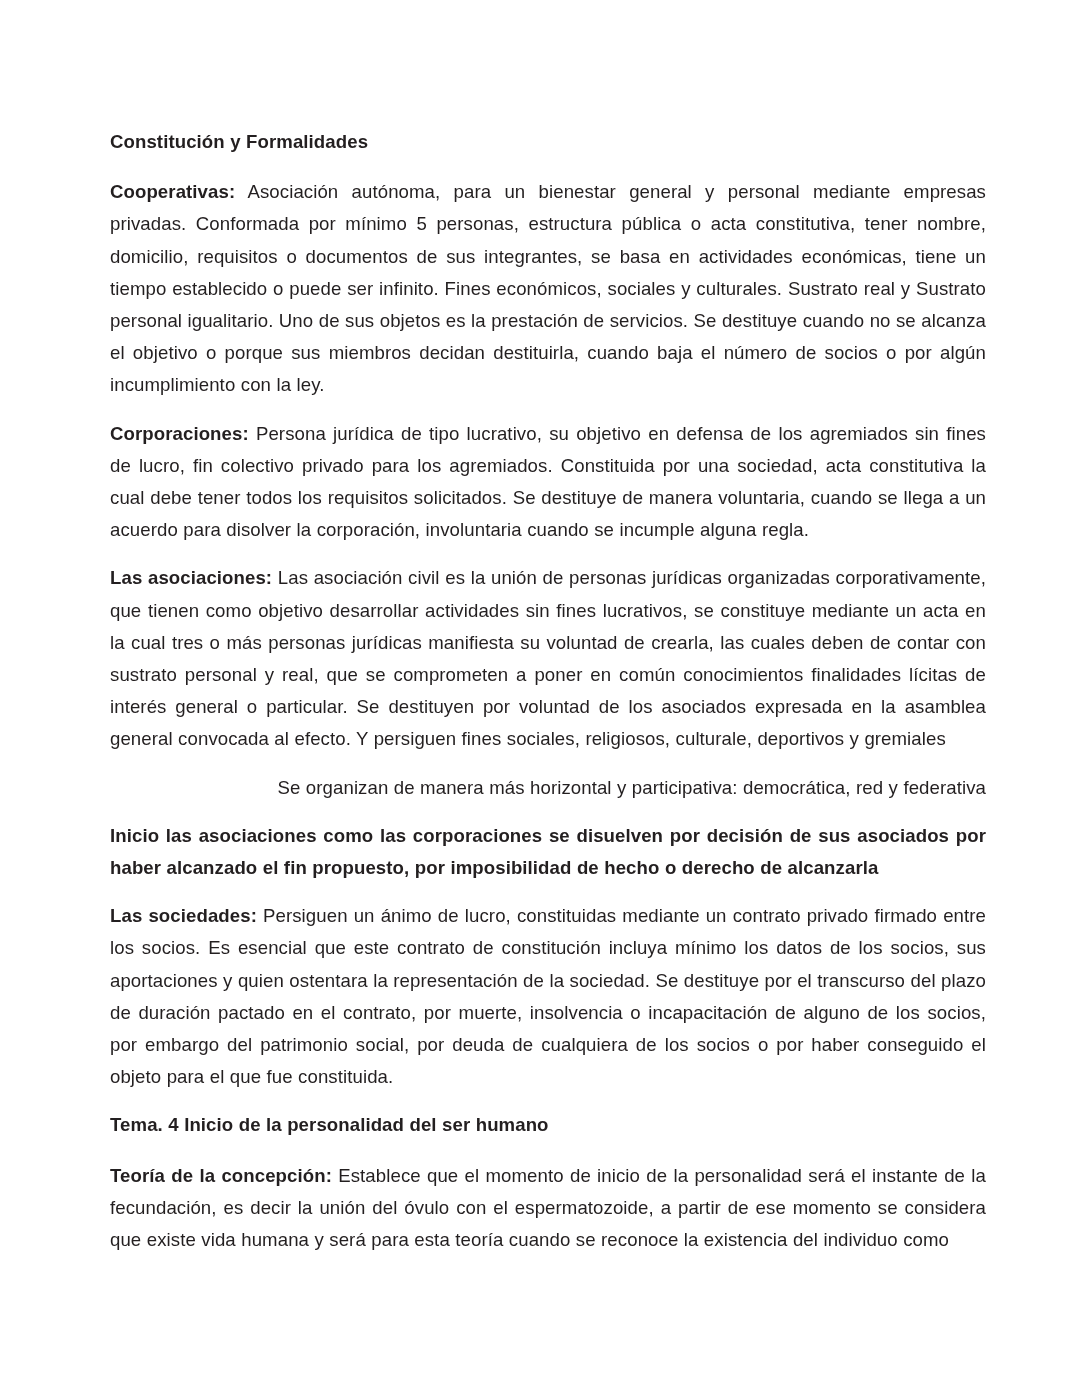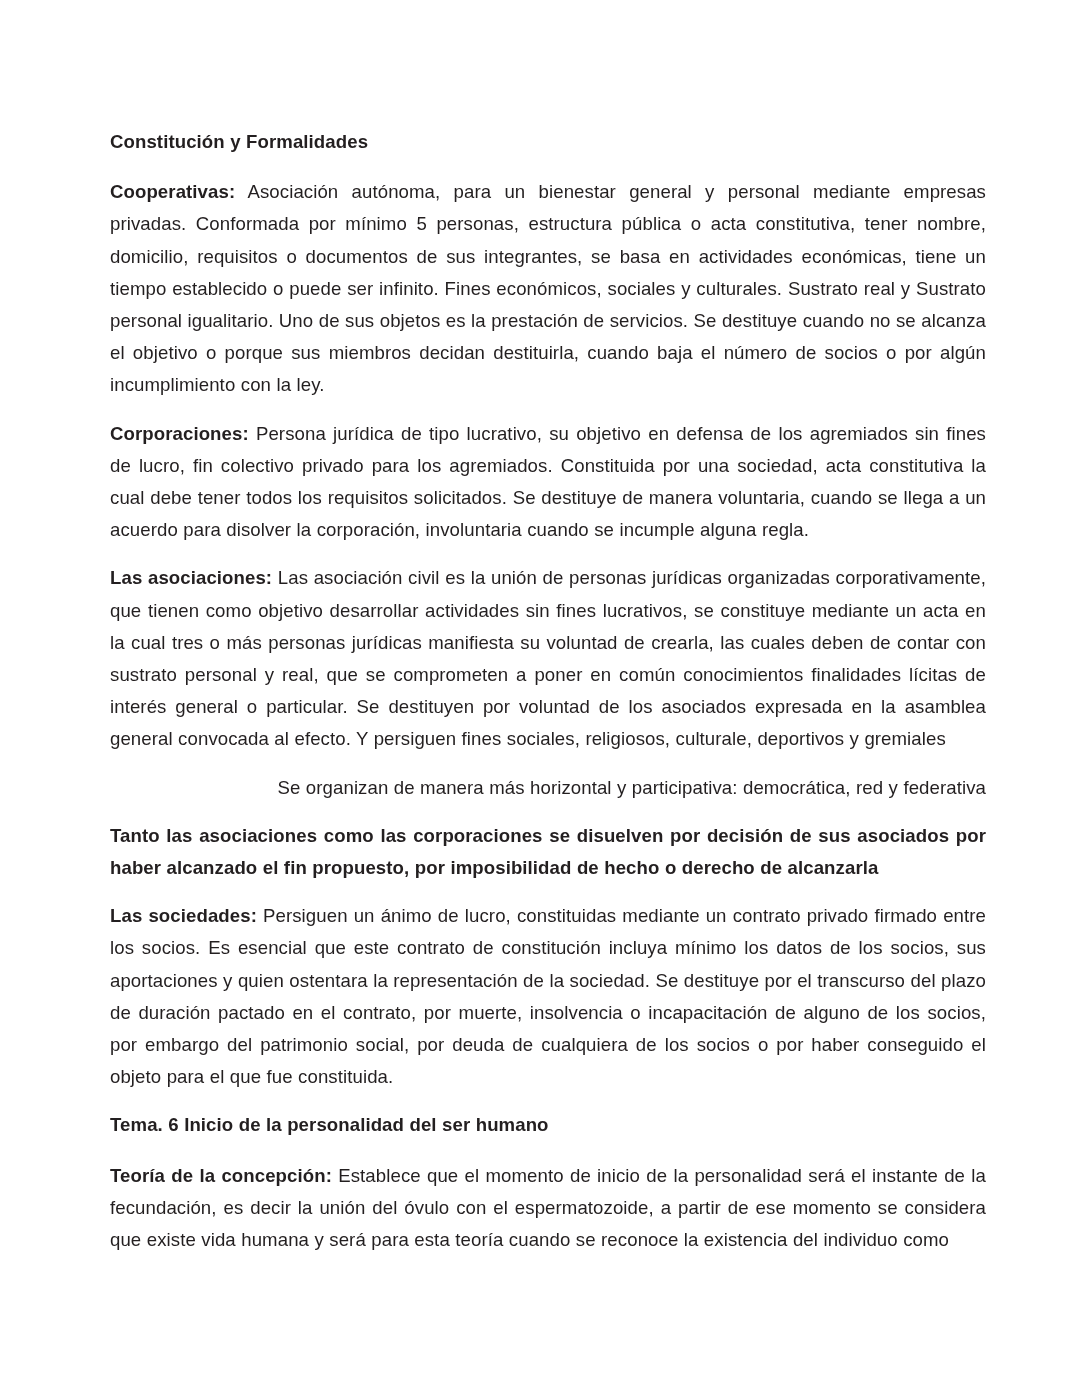--- a/index.html
+++ b/index.html
@@ -70,22 +70,22 @@
 
 
     <p class="para"><span class="lead">Cooperativas:</span><span> Asociación autónoma, para un bienestar general y personal mediante empresas privadas. Conformada por mínimo 5 personas, estructura pública o acta constitutiva, tener nombre, domicilio, requisitos o documentos de sus integrantes, se basa en actividades económicas, tiene un tiempo establecido o puede ser infinito. Fines económicos, sociales y culturales. Sustrato real y Sustrato personal igualitario.  Uno de sus objetos es la prestación de servicios. Se destituye cuando no se alcanza el objetivo o porque sus miembros decidan destituirla, cuando baja el número de socios o por algún incumplimiento con la ley.</span></p>
 
     <p class="para"><span class="lead">Corporaciones:</span><span> Persona jurídica de tipo lucrativo, su objetivo en defensa de los agremiados sin fines de lucro, fin colectivo privado para los agremiados. Constituida por una sociedad, acta constitutiva la cual debe tener todos los requisitos solicitados. Se destituye de manera voluntaria, cuando se llega a un acuerdo para disolver la corporación, involuntaria cuando se incumple alguna regla.</span></p>
 
     <p class="para"><span class="lead">Las asociaciones:</span><span> Las asociación civil es la unión de personas jurídicas organizadas corporativamente, que tienen como objetivo desarrollar actividades sin fines lucrativos, se constituye mediante un acta en la cual tres o más personas jurídicas manifiesta su voluntad de crearla, las cuales deben de contar con sustrato personal y real, que se comprometen a poner en común conocimientos finalidades lícitas de interés general o particular. Se destituyen por voluntad de los asociados expresada en la asamblea general convocada al efecto. Y persiguen fines sociales, religiosos, culturale, deportivos y gremiales</span></p>
 
     <p class="para left">Se organizan de manera más horizontal y participativa: democrática, red y federativa</p>
 
-    <p class="para bold-block">Tanto las asociaciones como las corporaciones se disuelven por decisión de sus asociados por haber alcanzado el fin propuesto, por imposibilidad de hecho o derecho de alcanzarla</p>
+    <p class="para bold-block">Inicio las asociaciones como las corporaciones se disuelven por decisión de sus asociados por haber alcanzado el fin propuesto, por imposibilidad de hecho o derecho de alcanzarla</p>
 
     <p class="para"><span class="lead">Las sociedades:</span><span> Persiguen un ánimo de lucro, constituidas mediante un contrato privado firmado entre los socios. Es esencial que este contrato de constitución incluya mínimo los datos de los socios, sus aportaciones y quien ostentara la representación de la sociedad. Se destituye por el transcurso del plazo de duración pactado en el contrato, por muerte, insolvencia o incapacitación de alguno de los socios, por embargo del patrimonio social, por deuda de cualquiera de los socios o por haber conseguido el objeto para el que fue constituida.</span></p>
 
-    <p class="para heading">Tema. 6 Inicio de la personalidad del ser humano</p>
+    <p class="para heading">Tema. 4 Inicio de la personalidad del ser humano</p>
 
     <p class="para"><span class="lead">Teoría de la concepción:</span><span> Establece que el momento de inicio de la personalidad será el instante de la fecundación, es decir la unión del óvulo con el espermatozoide, a partir de ese momento se considera que existe vida humana y será para esta teoría cuando se reconoce la existencia del individuo como</span></p>
 
   </div>
 </div>
 
 </body></html>

